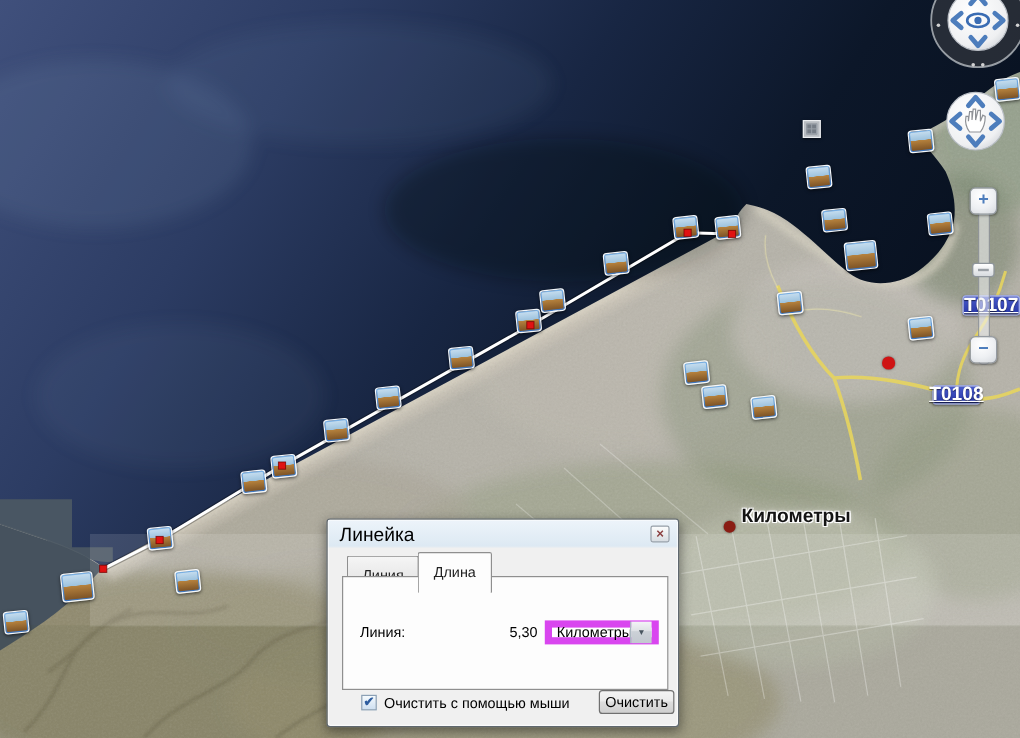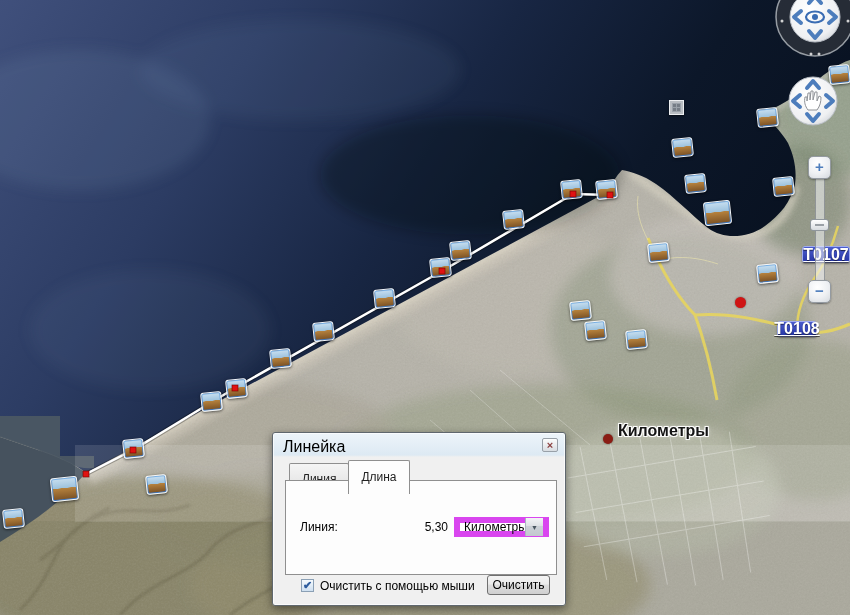--- a/index.html
+++ b/index.html
@@ -73,21 +73,21 @@
   .combo{flex:none;width:95px;height:20px;border:6px solid #d946ef;background:#fff;
     display:flex;align-items:center;box-sizing:border-box;}
   .combo-text{flex:1;padding-left:4px;overflow:hidden;white-space:nowrap;}
   .combo-btn{flex:none;width:17px;height:18px;border-left:1px solid #aab6c0;
     background:linear-gradient(#f3f4f6,#dde0e4 45%,#ccd1d7 46%,#c2c8cf);
     display:flex;align-items:center;justify-content:center;font-size:7px;color:#49555f;}
   .chk{position:absolute;left:28px;top:146px;width:13px;height:13px;box-sizing:border-box;
     border:1px solid #8ba0b5;background:linear-gradient(#f5fafd,#cfe0f1);
     color:#2d5c9e;font-size:11px;line-height:11px;text-align:center;font-weight:bold;}
   .chk-label{position:absolute;left:47px;top:146px;}
-  .clear-btn{position:absolute;left:214px;top:142px;width:63px;height:20px;border-radius:3px;
+  .clear-btn{position:absolute;left:226px;top:142px;width:63px;height:20px;border-radius:3px;
     background:linear-gradient(#f4f4f4,#ebebeb 45%,#dddddd 50%,#cfcfcf);
     border:1px solid #707070;font-size:12px;text-align:center;line-height:18px;
     font-family:"Liberation Sans",sans-serif;padding:0;color:#000;}
 </style>
 </head>
 <body>
 
 <div class="stage">
 
   <svg id="terrain" class="full" width="850" height="615" viewBox="0 0 850 615">

